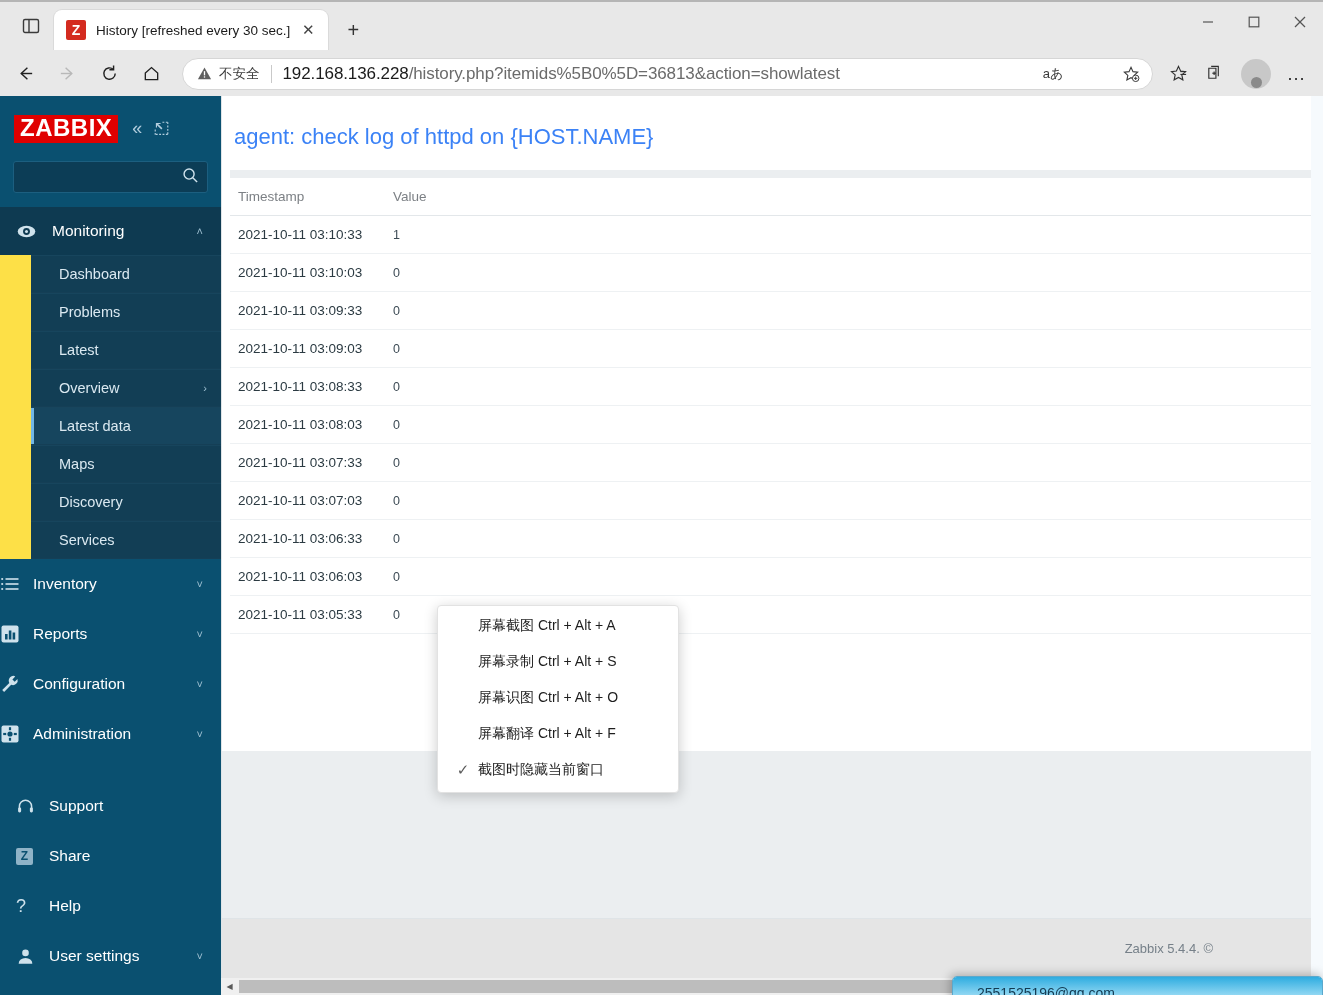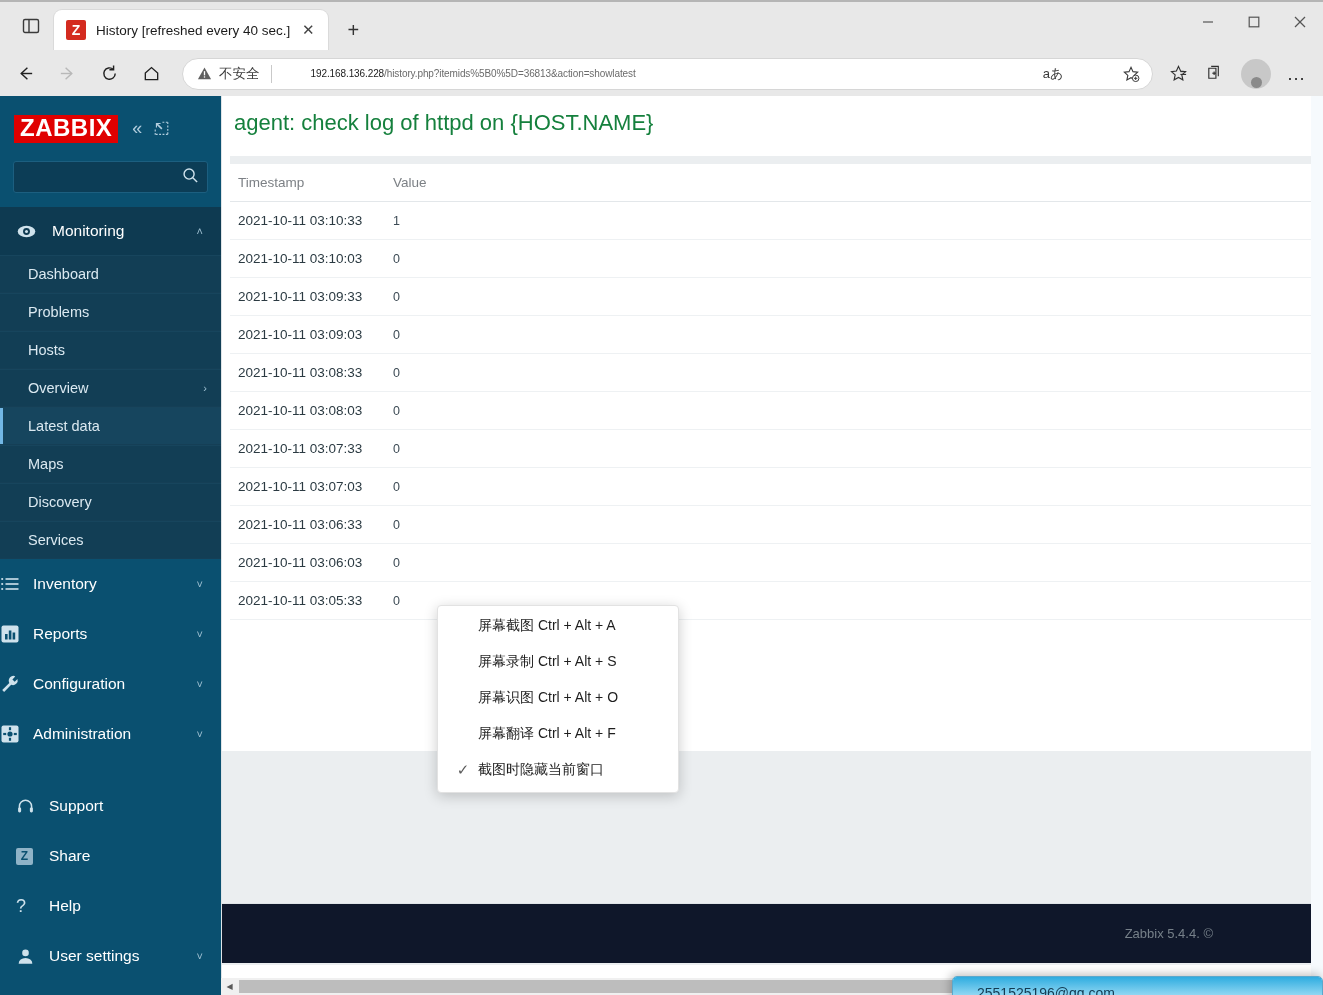--- a/index.html
+++ b/index.html
@@ -109,21 +109,21 @@
   }
   .warn-icon { color: #5f5f5f; font-size: 14px; display:flex; align-items:center;}
   .notsecure {
     font-size: 13.5px; color: #3b3b3b;
     margin-left: 7px;
     font-family: "Liberation Sans", sans-serif;
   }
   .omni-sep {
     width: 1px; height: 18px; background: #c9c9c9; margin: 0 11px;
   }
-  .url { font-size: 10px; color: #1b1b1b; white-space: nowrap; letter-spacing: -0.1px; margin-left: 28px;}
+  .url { font-size: 17px; color: #1b1b1b; white-space: nowrap; letter-spacing: -0.1px;}
   .url .path { color: #6b6b6b; }
   .omni-right { margin-left: auto; display: flex; align-items: center; gap: 48px; }
   .omni-icon {
     width: 30px; height: 28px;
     display: flex; align-items: center; justify-content: center;
     color: #3a3a3a; font-size: 13px; border-radius: 4px;
   }
   .tb-icon {
     width: 34px; height: 34px;
     display: flex; align-items: center; justify-content: center;
@@ -184,20 +184,21 @@
   }
   .sb-top-item {
     height: 48px; display: flex; align-items: center;
     padding-left: 16px; color: #ffffff; font-size: 15.5px;
   }
   .sb-top-item .ico { width: 30px; display:flex; align-items:center; color:#cfe2ec;}
   .sb-top-item .lbl { flex: 1; margin-left: 6px; }
   .sb-top-item .chev { color: #9fc0d2; font-size: 11px; margin-right: 18px; }
   .sb-sub {
     background: #fde047;
+    padding-left: 31px;
   }
   .sb-subitem {
     height: 38px; display: flex; align-items: center;
     color: #dbe9f1; font-size: 14.5px;
     padding-left: 28px;
     border-bottom: 1px solid #153f56;
     border-top: 1px solid #17455d;
     position: relative;
     background: #123e55;
   }
@@ -229,22 +230,22 @@
   }
 
   
   .content {
     position: absolute; top: 0; left: 221px;
     width: 1102px; height: 899px;
     background: #ffffff;
     border-left: 1px solid #dfe4e7;
   }
   .page-title {
-    font-size: 22px; color: #15803d;
-    padding: 14px 0 20px 12px;
+    font-size: 22px; color: #3b82f6;
+    padding: 28px 0 20px 12px;
     font-weight: normal;
   }
   .table-wrap {
     margin: 0 0 0 8px;
     background: #ffffff;
     border-top: 8px solid #ebeef0;
     width: 1087px;
   }
   table.data { width: 100%; border-collapse: collapse; }
   table.data th {
@@ -256,23 +257,23 @@
   }
   table.data td {
     font-size: 13.5px; color: #2b3a42;
     padding: 11px 0 11px 8px;
     border-bottom: 1px solid #eef1f3;
     white-space: nowrap;
   }
   table.data td.val { font-size: 12.5px; color:#3d4b55; }
   th.c-ts, td.c-ts { width: 155px; }
   .footer {
-    position: absolute; left: 0; right: 0; bottom: 32px;
+    position: absolute; left: 0; right: 0; bottom: 17px;
     height: 60px;
-    background: #0f172a;
+    background: #e5e5e5;
     display: flex; align-items: center; justify-content: flex-end;
     padding-right: 110px;
     font-size: 13px; color: #768089;
     border-top: 1px solid #dfe4e7;
   }
   .footer-band {
     position:absolute; left:0; right:0; bottom:30px; top:655px;
     background:#ebeef0;
   }
   
@@ -342,21 +343,21 @@
     <div class="tabstrip">
       <div class="tab-actions-btn">
         <svg width="18" height="18" viewBox="0 0 18 18">
           <rect x="1.5" y="2.5" width="15" height="13" fill="none" stroke="#3a3a3a" stroke-width="1.4" rx="1.5"></rect>
           <line x1="7" y1="2.5" x2="7" y2="15.5" stroke="#3a3a3a" stroke-width="1.4"></line>
         </svg>
       </div>
 
       <div class="tab">
         <span class="tab-favicon">Z</span>
-        <span class="tab-title">History [refreshed every 40 sec.]</span>
+        <span class="tab-title">History [refreshed every 30 sec.]</span>
         <span class="tab-close">✕</span>
       </div>
 
       <div class="new-tab">+</div>
 
       <div class="win-controls">
         <div class="win-btn">
           <svg width="12" height="12" viewBox="0 0 12 12">
               <line x1="1" y1="6" x2="11" y2="6" stroke="#555" stroke-width="1.2"></line>
             </svg>
@@ -491,21 +492,21 @@
         </div>
 
         <div class="sb-sub">
           <div class="sb-subitem">
             <span>Dashboard</span>
           </div>
           <div class="sb-subitem">
             <span>Problems</span>
           </div>
           <div class="sb-subitem">
-            <span>Hosts</span>
+            <span>Latest</span>
           </div>
           <div class="sb-subitem">
             <span>Overview</span>
             <span class="chev">›</span>
           </div>
           <div class="sb-subitem active">
             <span>Latest data</span>
           </div>
           <div class="sb-subitem">
             <span>Maps</span>

